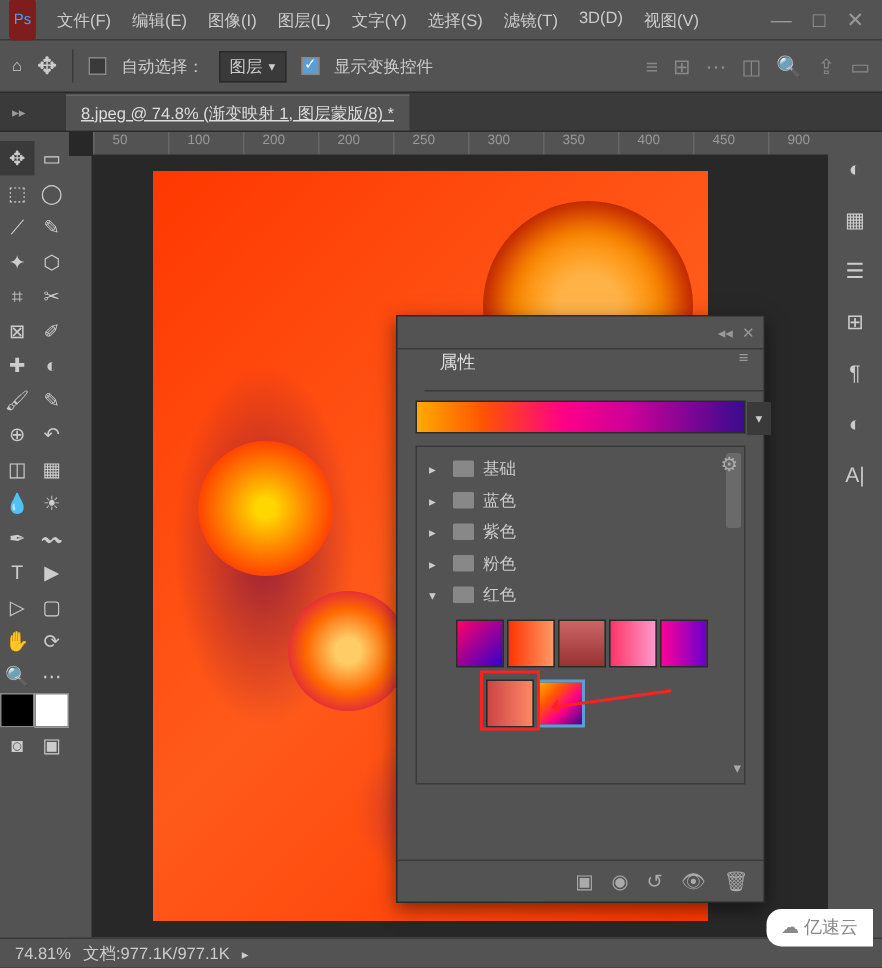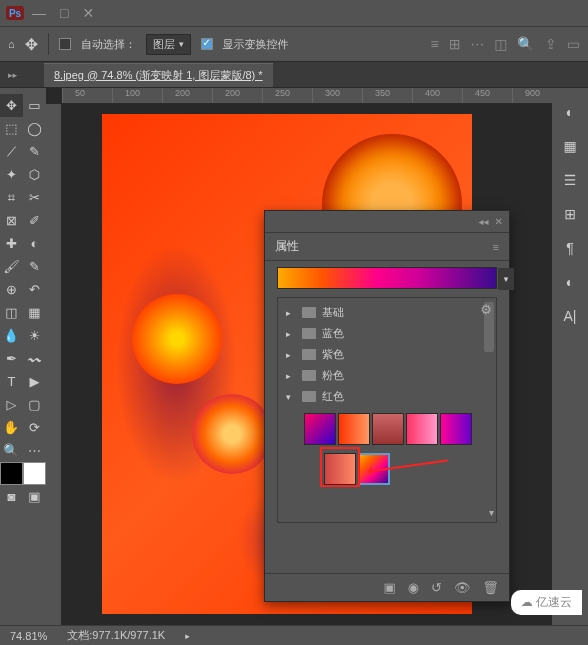--- a/index.html
+++ b/index.html
@@ -1,18 +1,18 @@
 <!DOCTYPE html>
 <html><head>
 <meta charset="utf-8">
 <style>
 * { margin: 0; padding: 0; box-sizing: border-box; }
 body { width: 588px; height: 645px; background: #535353; font-family: "Microsoft YaHei", sans-serif; font-size: 11px; color: #ccc; overflow: hidden; position: relative; }
 .titlebar { height: 26px; background: #535353; display: flex; align-items: center; padding: 0 6px; }
-.ps-logo { width: 18px; height: 14px; background: #7f1d1d; border-radius: 3px; display: flex; align-items: center; justify-content: center; color: #31a8ff; font-weight: bold; font-size: 10px; margin-right: 8px; }
+.ps-logo { width: 18px; height: 28px; background: #7f1d1d; border-radius: 3px; display: flex; align-items: center; justify-content: center; color: #31a8ff; font-weight: normal; font-size: 10px; margin-right: 8px; }
 .menubar { display: flex; gap: 2px; flex: 1; }
 .menubar span { padding: 4px 6px; cursor: pointer; }
 .win-controls { display: flex; gap: 14px; margin-right: 6px; color: #999; }
 .win-controls span { cursor: pointer; font-size: 14px; }
 .options-bar { height: 36px; background: #535353; border-top: 1px solid #3a3a3a; border-bottom: 1px solid #2a2a2a; display: flex; align-items: center; padding: 0 8px; gap: 10px; }
 .move-icon { font-size: 16px; }
 .divider { width: 1px; height: 22px; background: #3a3a3a; }
 .checkbox { width: 12px; height: 12px; border: 1px solid #888; display: inline-block; vertical-align: middle; background: #3a3a3a; }
 .checkbox.checked { background: #5a9fd4; position: relative; }
 .checkbox.checked::after { content: "✓"; color: #fff; font-size: 10px; position: absolute; top: -2px; left: 1px; }
@@ -35,21 +35,21 @@
 .f1 { width: 140px; height: 140px; top: 20px; right: 10px; background: radial-gradient(circle, #ffb347 20%, #ff8c00 50%, #ff4500 80%); box-shadow: inset 0 0 30px #8b0000; }
 .f2 { width: 90px; height: 90px; top: 180px; left: 30px; background: radial-gradient(circle, #ffd700 10%, #ff8c00 40%, #ff4500 70%, #8b008b 100%); }
 .f3 { width: 80px; height: 80px; top: 280px; left: 90px; background: radial-gradient(circle, #ffcc66 15%, #ff6600 50%, #cc0066 90%); }
 .f4 { width: 70px; height: 70px; top: 230px; right: 40px; background: radial-gradient(circle, #ffaa44 20%, #ff5500 60%, #990066 100%); }
 .dark-spots { position: absolute; inset: 0; background: radial-gradient(ellipse 60px 120px at 20% 50%, rgba(80,0,80,0.6), transparent), radial-gradient(ellipse 40px 80px at 70% 60%, rgba(80,0,80,0.5), transparent), radial-gradient(ellipse 50px 50px at 50% 85%, rgba(100,20,100,0.4), transparent); }
 .right-panel { width: 36px; background: #535353; display: flex; flex-direction: column; align-items: center; gap: 14px; padding-top: 14px; }
 .right-panel .ricon { width: 20px; height: 20px; color: #ccc; display: flex; align-items: center; justify-content: center; font-size: 14px; cursor: pointer; }
 .properties-panel { position: absolute; top: 210px; left: 264px; width: 246px; height: 392px; background: #535353; border: 1px solid #2a2a2a; box-shadow: 0 4px 12px rgba(0,0,0,0.5); }
 .panel-header { height: 22px; display: flex; align-items: center; padding: 0 6px; border-bottom: 1px solid #3a3a3a; }
 .panel-header .collapse-icons { margin-left: auto; display: flex; gap: 6px; color: #999; font-size: 10px; }
-.panel-tabs { height: 28px; display: flex; align-items: center; padding: 0 10px; border-bottom: 1px solid #3a3a3a; }
+.panel-tabs { height: 28px; display: flex; padding: 0 10px; border-bottom: 1px solid #3a3a3a; margin-left: 18px; }
 .panel-tabs .ptab { color: #ddd; font-size: 12px; }
 .panel-tabs .menuico { margin-left: auto; color: #999; }
 .gm-type { padding: 10px; display: flex; align-items: center; gap: 8px; }
 .gm-icon { width: 18px; height: 18px; border: 1px solid #888; }
 .gm-icon.filled { background: linear-gradient(90deg, #000, #fff); }
 .gm-icon.circle { border-radius: 50%; background: radial-gradient(#fff, #000); }
 .gradient-bar { margin: 6px 12px; height: 22px; border: 1px solid #2a2a2a; background: linear-gradient(90deg, #ffaa00 0%, #ff5500 20%, #ff0088 45%, #cc0099 65%, #3a0b8f 100%); position: relative; }
 .gradient-bar .dd { position: absolute; right: -18px; top: 0; width: 16px; height: 22px; background: #3a3a3a; display: flex; align-items: center; justify-content: center; font-size: 9px; }
 .preset-area { margin: 8px 12px 0; height: 226px; position: relative; overflow: hidden; border: 1px solid #3a3a3a; }
 .gear { position: absolute; top: 4px; right: 4px; color: #aaa; font-size: 13px; z-index: 2; }
@@ -67,28 +67,39 @@
 .swatches-row2 { padding-left: 46px; padding-top: 2px; display: flex; gap: 2px; position: relative; }
 .sw6 { background: linear-gradient(90deg, #cc4444, #ff8866); }
 .sw7 { background: linear-gradient(135deg, #ffaa00 0%, #ff5500 30%, #ff0088 60%, #3a0b8f 100%); border: 2px solid #5a9fd4; }
 .red-box { position: absolute; left: 42px; top: -4px; width: 40px; height: 40px; border: 2px solid #ff2020; pointer-events: none; }
 .arrow-line { position: absolute; left: 90px; top: 14px; width: 80px; height: 2px; background: #ff2020; transform: rotate(-8deg); }
 .arrow-line::before { content: ""; position: absolute; left: -6px; top: -4px; border: 5px solid transparent; border-right-color: #ff2020; }
 .scroll-v { position: absolute; right: 2px; top: 4px; width: 10px; height: 50px; background: #6a6a6a; border-radius: 2px; }
 .scroll-down { position: absolute; right: 2px; bottom: 4px; color: #aaa; font-size: 10px; }
 .panel-footer { position: absolute; bottom: 0; left: 0; right: 0; height: 28px; border-top: 1px solid #3a3a3a; display: flex; align-items: center; justify-content: flex-end; gap: 12px; padding: 0 10px; color: #aaa; }
 .panel-footer span { font-size: 13px; cursor: pointer; }
-.statusbar { position: absolute; bottom: 0; left: 0; right: 0; height: 20px; background: #535353; border-top: 1px solid #3a3a3a; display: flex; align-items: center; padding: 0 10px; gap: 20px; font-size: 11px; color: #ccc; }
-.watermark { position: absolute; bottom: 30px; right: 6px; background: #fff; color: #888; font-size: 12px; padding: 4px 10px; border-radius: 10px 0 0 10px; }
+.statusbar { position: absolute; bottom: 0; left: 0; right: 0; height: 20px; background: #535353; border-top: 1px solid #3a3a3a; display: flex; align-items: center; padding: 0 10px; gap: 8px; font-size: 11px; color: #ccc; }
+.watermark { position: absolute; bottom: 14px; right: 6px; background: #fff; color: #888; font-size: 12px; padding: 4px 10px; border-radius: 10px 0 0 10px; }
 </style>
 </head>
 <body>
 
 <div class="titlebar">
   <div class="ps-logo">Ps</div>
+  <div class="menubar">
+    <span>文件(F)</span>
+    <span>编辑(E)</span>
+    <span>图像(I)</span>
+    <span>图层(L)</span>
+    <span>文字(Y)</span>
+    <span>选择(S)</span>
+    <span>滤镜(T)</span>
+    <span>3D(D)</span>
+    <span>视图(V)</span>
+  </div>
   <div class="win-controls">
     <span>—</span>
     <span>□</span>
     <span>✕</span>
   </div>
 </div>
 
 <div class="options-bar">
   <span>⌂</span>
   <span class="move-icon">✥</span>

